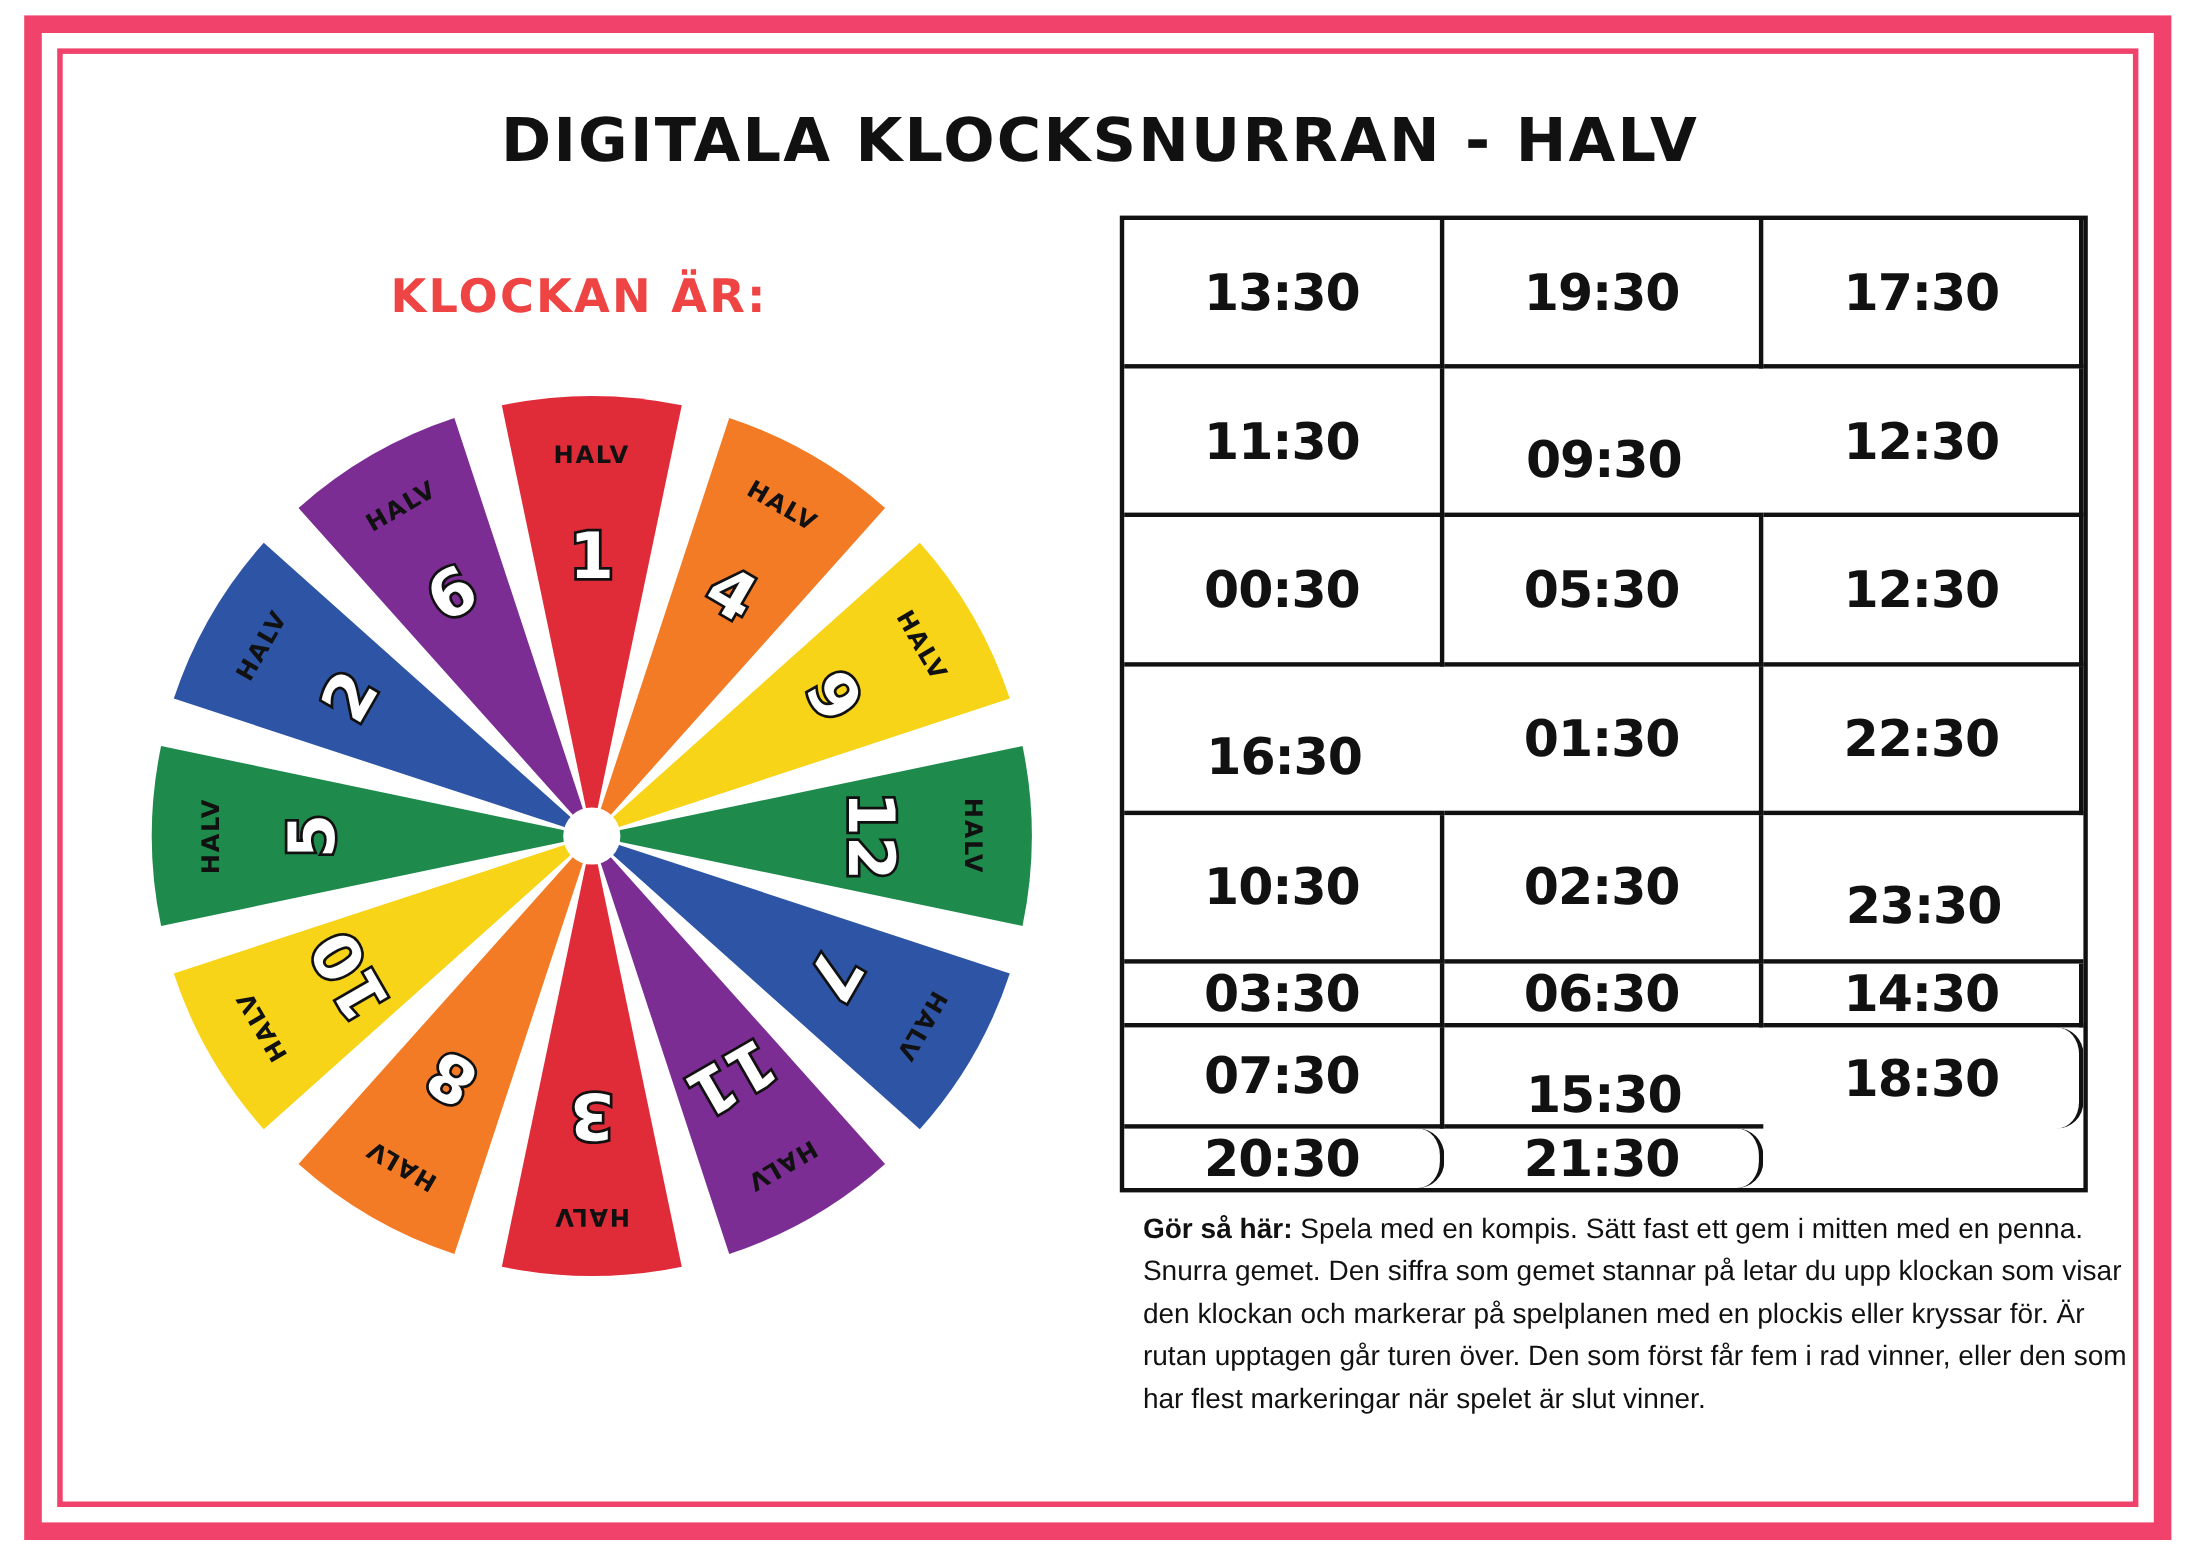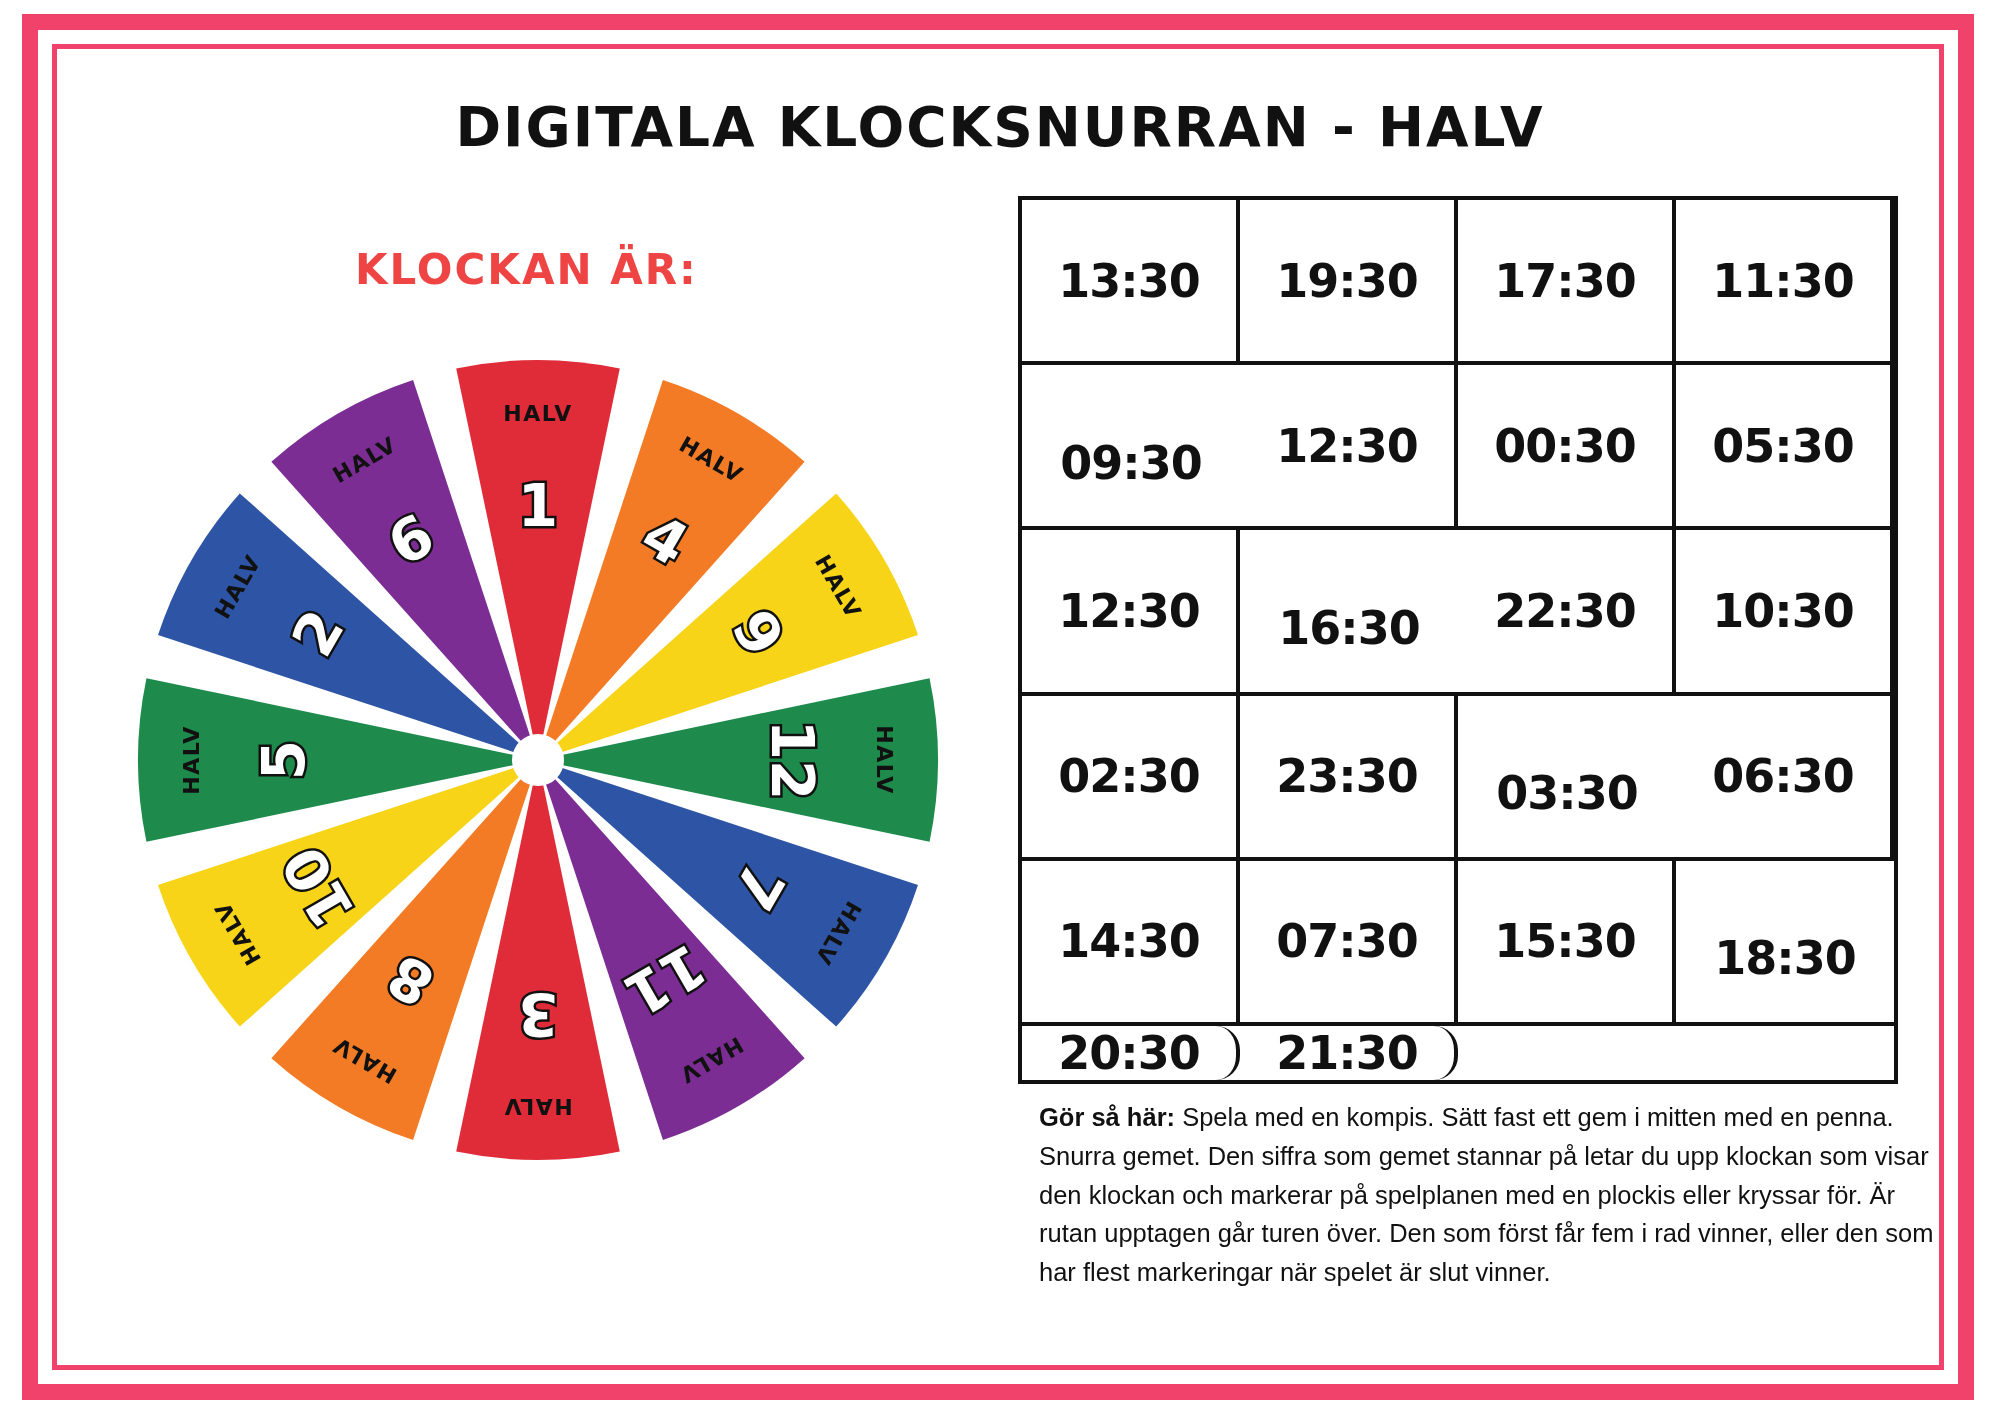--- a/index.html
+++ b/index.html
@@ -105,21 +105,21 @@
   
   .board {
     position: absolute;
     left: 1018px;
     top: 196px;
     width: 880px;
     height: 888px;
     border: 4px solid #111111;
     box-sizing: border-box;
     display: grid;
-    grid-template-columns: repeat(4, 1fr);
+    grid-template-columns: repeat(3, 1fr);
     grid-template-rows: repeat(5, 1fr);
   }
   .cell {
     border-right: 4px solid #111111;
     border-bottom: 4px solid #111111;
     box-sizing: border-box;
     display: flex;
     align-items: center;
     justify-content: center;
     font-family: "DejaVu Sans", sans-serif;
@@ -209,20 +209,21 @@
       <div class="cell">13:30</div>
       <div class="cell">19:30</div>
       <div class="cell">17:30</div>
       <div class="cell">11:30</div>
       <div class="cell">09:30</div>
       <div class="cell">12:30</div>
       <div class="cell">00:30</div>
       <div class="cell">05:30</div>
       <div class="cell">12:30</div>
       <div class="cell">16:30</div>
+      <div class="cell">01:30</div>
       <div class="cell">22:30</div>
       <div class="cell">10:30</div>
       <div class="cell">02:30</div>
       <div class="cell">23:30</div>
       <div class="cell">03:30</div>
       <div class="cell">06:30</div>
       <div class="cell">14:30</div>
       <div class="cell">07:30</div>
       <div class="cell">15:30</div>
       <div class="cell">18:30</div>

